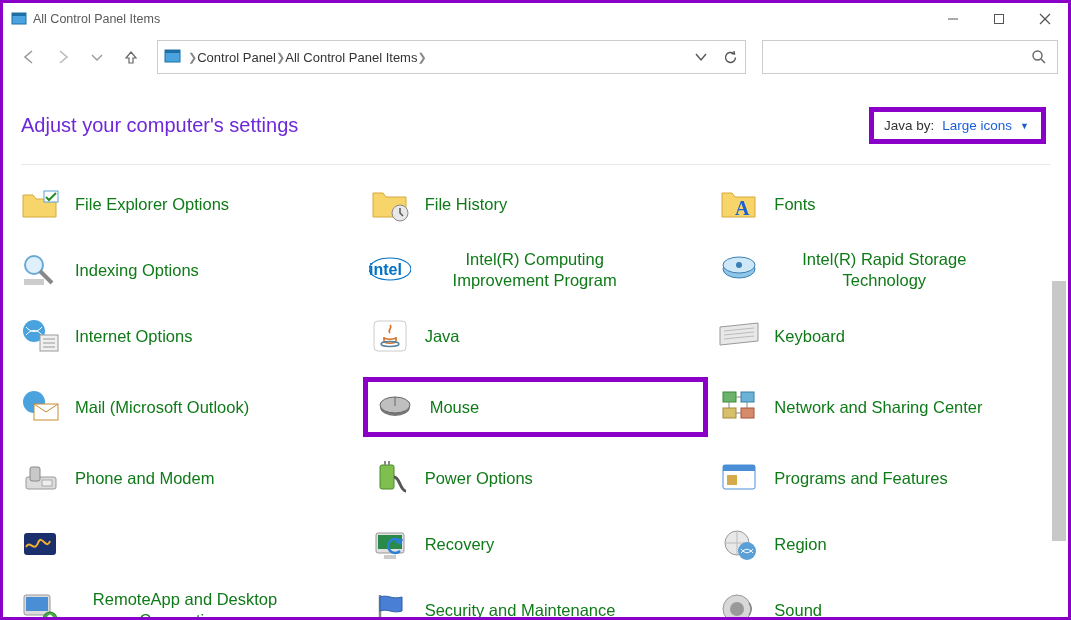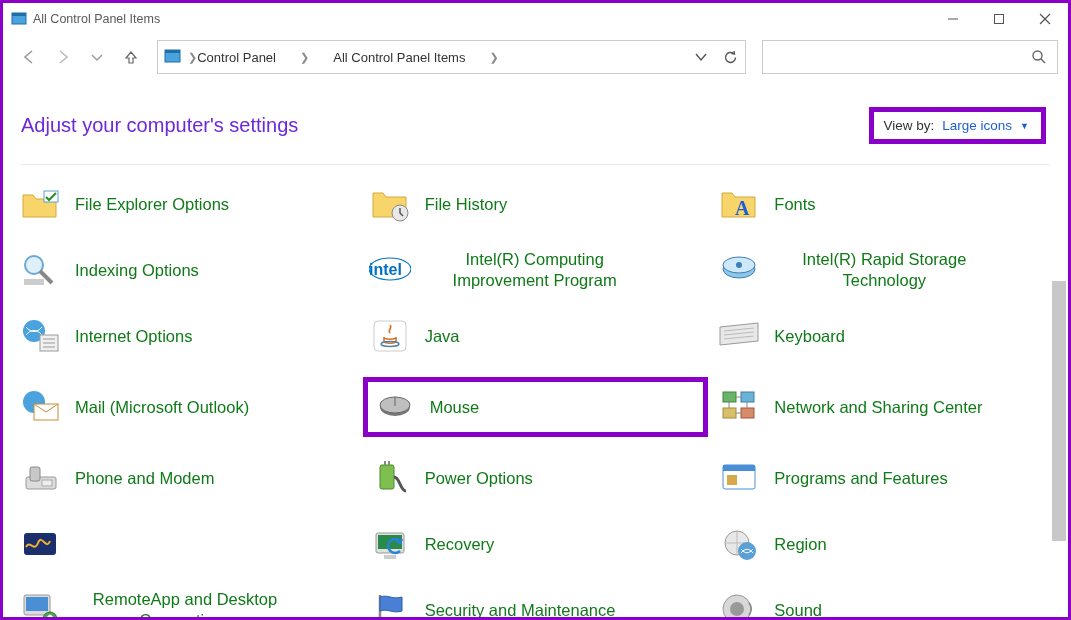--- a/index.html
+++ b/index.html
@@ -12,21 +12,21 @@
   .titlebar-icon { width:16px; height:16px; margin:0 6px 0 8px; display:inline-flex; align-items:center; justify-content:center; }
   .titlebar-text { font-size:12.5px; color:#5a5a5a; flex:1; }
   .win-controls { display:flex; height:32px; }
   .win-btn { width:46px; height:32px; display:flex; align-items:center; justify-content:center; color:#666; }
   
   .navbar { height:42px; display:flex; align-items:center; padding:4px 10px 2px 12px; gap:6px; }
   .nav-btn { width:28px; height:28px; display:flex; align-items:center; justify-content:center; color:#999; }
   .nav-btn.dark { color:#555; }
   .addressbar { flex:1; height:34px; border:1px solid #ccc; display:flex; align-items:center; padding:0 6px; margin-left:6px; }
   .addr-icon { width:18px; height:18px; margin-right:6px; }
-  .crumbs { flex:1; display:flex; align-items:center; gap:24px; font-size:13px; color:#333; }
+  .crumbs { flex:1; display:flex; align-items:center; gap:0; font-size:13px; color:#333; }
   .crumb-sep { color:#888; font-size:11px; }
   .addr-right { display:flex; align-items:center; gap:14px; color:#555; }
   .searchbox { width:296px; height:34px; border:1px solid #ccc; margin-left:10px; display:flex; align-items:center; padding:0 10px; justify-content:flex-end; color:#666; }
   
   .header-row { display:flex; align-items:center; padding:30px 22px 14px 18px; }
   .settings-title { font-size:20px; color:#6d28d9; font-weight:400; flex:1; }
   .viewby-box { border:5px solid #8a00c9; padding:6px 12px 6px 10px; display:flex; align-items:center; gap:8px; }
   .viewby-label { font-size:13.5px; color:#333; }
   .viewby-value { font-size:13.5px; color:#1a5fd6; }
   .vb-caret { color:#1a5fd6; font-size:9px; }
@@ -131,21 +131,21 @@
             <circle cx="6.5" cy="6.5" r="4.5" fill="none" stroke="#666" stroke-width="1.4"></circle>
             <line x1="10" y1="10" x2="14" y2="14" stroke="#666" stroke-width="1.4"></line>
           </svg>
         </span>
   </div>
 </div>
 
 <div class="header-row">
   <div class="settings-title">Adjust your computer's settings</div>
   <div class="viewby-box">
-    <span class="viewby-label">View by:</span>
+    <span class="viewby-label">Java by:</span>
     <span class="viewby-value">Large icons</span>
     <span class="vb-caret">▼</span>
   </div>
 </div>
 <div class="divider"></div>
 
 <div class="grid-wrapper">
 <div class="grid">
 
   <div class="item">

